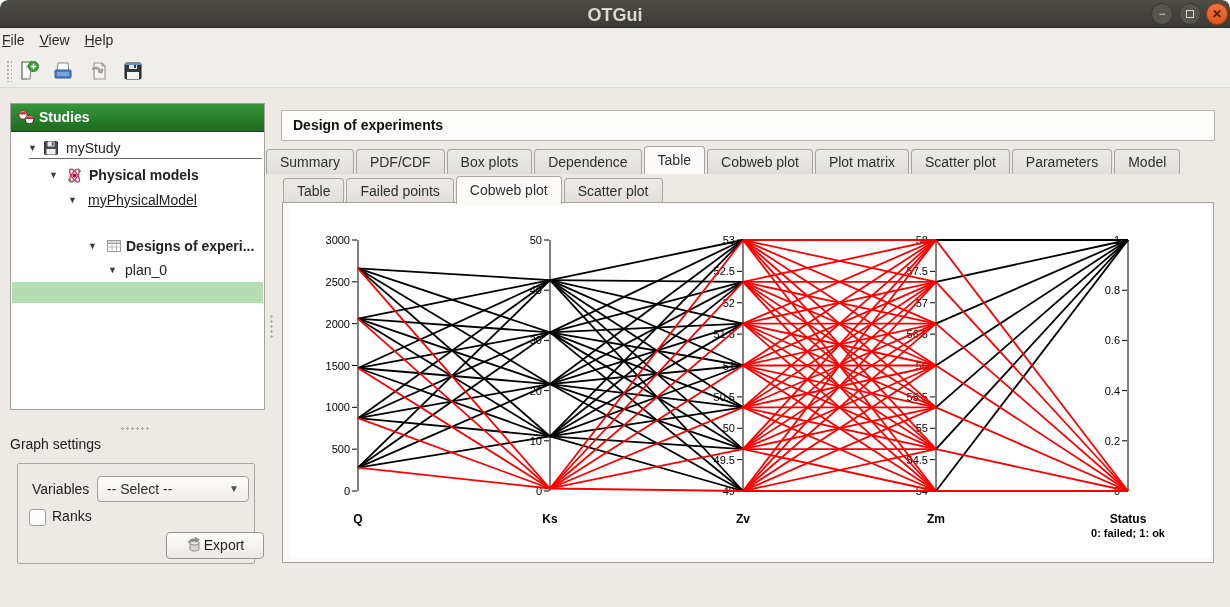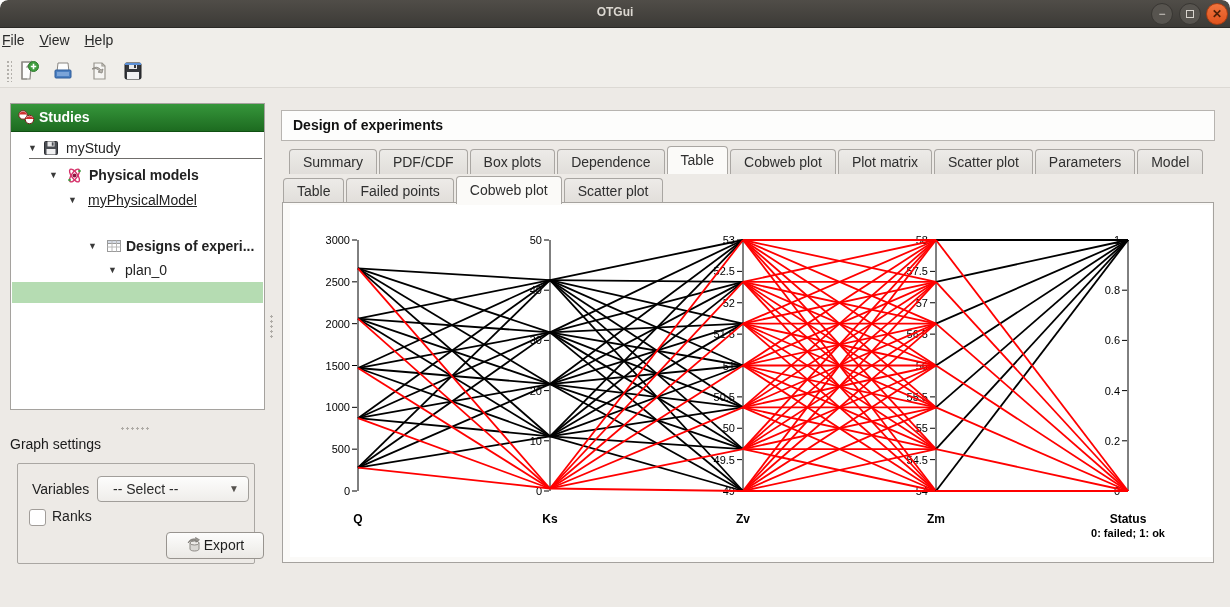--- a/index.html
+++ b/index.html
@@ -3,21 +3,21 @@
 <meta charset="utf-8">
 <style>
   * { box-sizing: border-box; margin: 0; padding: 0; }
   html,body { width:1230px; height:607px; }
   body { font-family:"Liberation Sans", sans-serif; font-size:14px; color:#222; background:#fff; }
   .window { position:relative; width:1230px; height:607px; background:#edeae6; overflow:hidden; border-radius:8px 8px 0 0; }
 
   
   .titlebar { position:absolute; left:0; top:0; width:1230px; height:28px;
     background:linear-gradient(#504d48,#3c3a36); border-bottom:1px solid #2a2926; border-radius:8px 8px 0 0; }
-  .titlebar-text { position:absolute; left:0; right:0; top:5px; text-align:center; font-weight:bold; color:#dcd8d1; font-size:12px; }
+  .titlebar-text { position:absolute; left:0; right:0; top:5px; text-align:center; font-weight:bold; color:#dcd8d1; font-size:18px; }
   .win-btn { position:absolute; top:3px; width:22px; height:22px; border-radius:50%; background:#57544f; border:1px solid #393733;
     color:#d8d4ce; font-size:12px; line-height:20px; text-align:center; }
   .win-btn.min { left:1151px; }
   .win-btn.max { left:1179px; }
   .win-btn.close { left:1206px; background:linear-gradient(#f0753f,#e0531d); border-color:#a83d12; color:#4e2008; font-weight:bold; }
   .max-glyph { display:inline-block; width:8px; height:8px; border:1.5px solid #d8d4ce; margin-top:6px; }
 
   
   .menubar { position:absolute; left:0; top:28px; width:1230px; height:26px; background:#f0eeea; }
   .menu-item { display:inline-block; padding:4px 9px 3px 2px; color:#2a2a2a; }
@@ -50,33 +50,33 @@
   .h-split { position:absolute; left:120px; top:426px; width:30px; height:5px;
     background-image:radial-gradient(#aeaba6 1px, transparent 1.2px); background-size:5px 5px; }
   .v-split { position:absolute; left:269px; top:314px; width:5px; height:26px;
     background-image:radial-gradient(#aeaba6 1px, transparent 1.2px); background-size:5px 5px; }
 
   
   .gs-title { position:absolute; left:10px; top:436px; color:#1a1a1a; }
   .gs-box { position:absolute; left:17px; top:463px; width:238px; height:101px; border:1px solid #aaa7a3; border-radius:2px; }
   .gs-var-label { position:absolute; left:14px; top:17px; }
   .combo { position:absolute; left:79px; top:12px; width:152px; height:26px; border:1px solid #a19e9a; border-radius:4px;
-    background:linear-gradient(#fdfdfc,#efedea); line-height:24px; padding-left:15px; color:#2b2b2b; }
+    background:linear-gradient(#fdfdfc,#efedea); line-height:24px; padding-left:9px; color:#2b2b2b; }
   .combo .arr { position:absolute; right:9px; top:0; color:#55524e; font-size:10px; }
   .checkbox { position:absolute; left:11px; top:45px; width:17px; height:17px; background:#fff; border:1px solid #a19d99; border-radius:3px; }
   .ranks-label { position:absolute; left:34px; top:44px; }
   .export-btn { position:absolute; left:148px; top:68px; width:98px; height:27px; border:1px solid #98948f; border-radius:4px;
     background:linear-gradient(#fdfdfc,#ebe9e5); text-align:center; line-height:25px; color:#1d1d1d; }
   .export-btn svg { vertical-align:-3px; margin-right:2px; }
 
   
   .doe-header { position:absolute; left:281px; top:110px; width:934px; height:31px; background:#fdfdfc; border:1px solid #b7b4b0;
     line-height:29px; padding-left:11px; font-weight:bold; color:#111; }
   .tabrow { position:absolute; display:flex; align-items:flex-end; }
-  .tabrow1 { left:289px; top:146px; height:28px; }
+  .tabrow1 { left:266px; top:146px; height:28px; }
   .tabrow2 { left:283px; top:175px; height:28px; }
   .tab { height:25px; line-height:24px; padding:0 13px; margin-right:2px; background:linear-gradient(#edebe8,#e1deda);
     border:1px solid #a9a6a2; border-bottom:none; border-radius:4px 4px 0 0; color:#2f2f2f; white-space:nowrap; }
   .tab.active { height:28px; line-height:27px; background:#fbfaf8; position:relative; z-index:3; }
   .tabrow2 .tab.active { margin-bottom:-1px; }
   .pane { position:absolute; left:282px; top:202px; width:932px; height:361px; background:#fbfaf8; border:1px solid #a5a29e; z-index:1; }
   .plot { position:absolute; left:290px; top:205px; z-index:2; }
   .plot svg { font-family:"Liberation Sans", sans-serif; display:block; }
 </style>
 </head>

